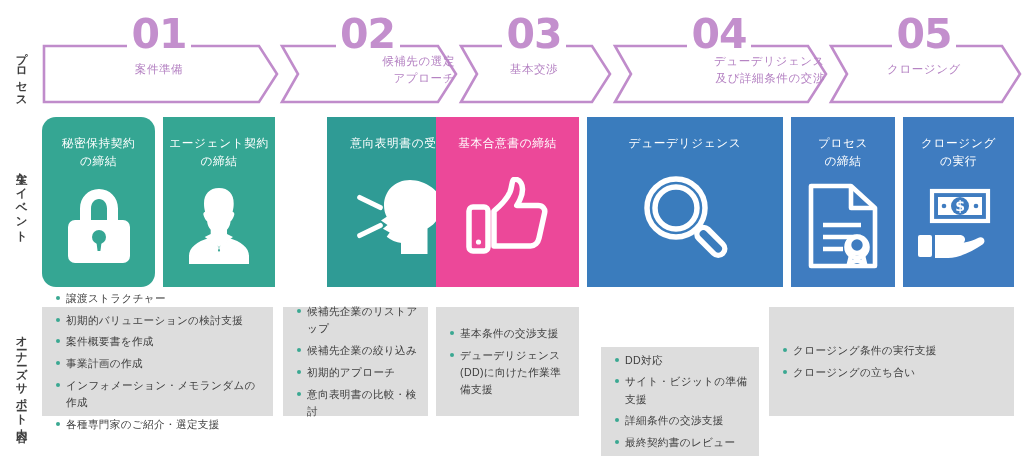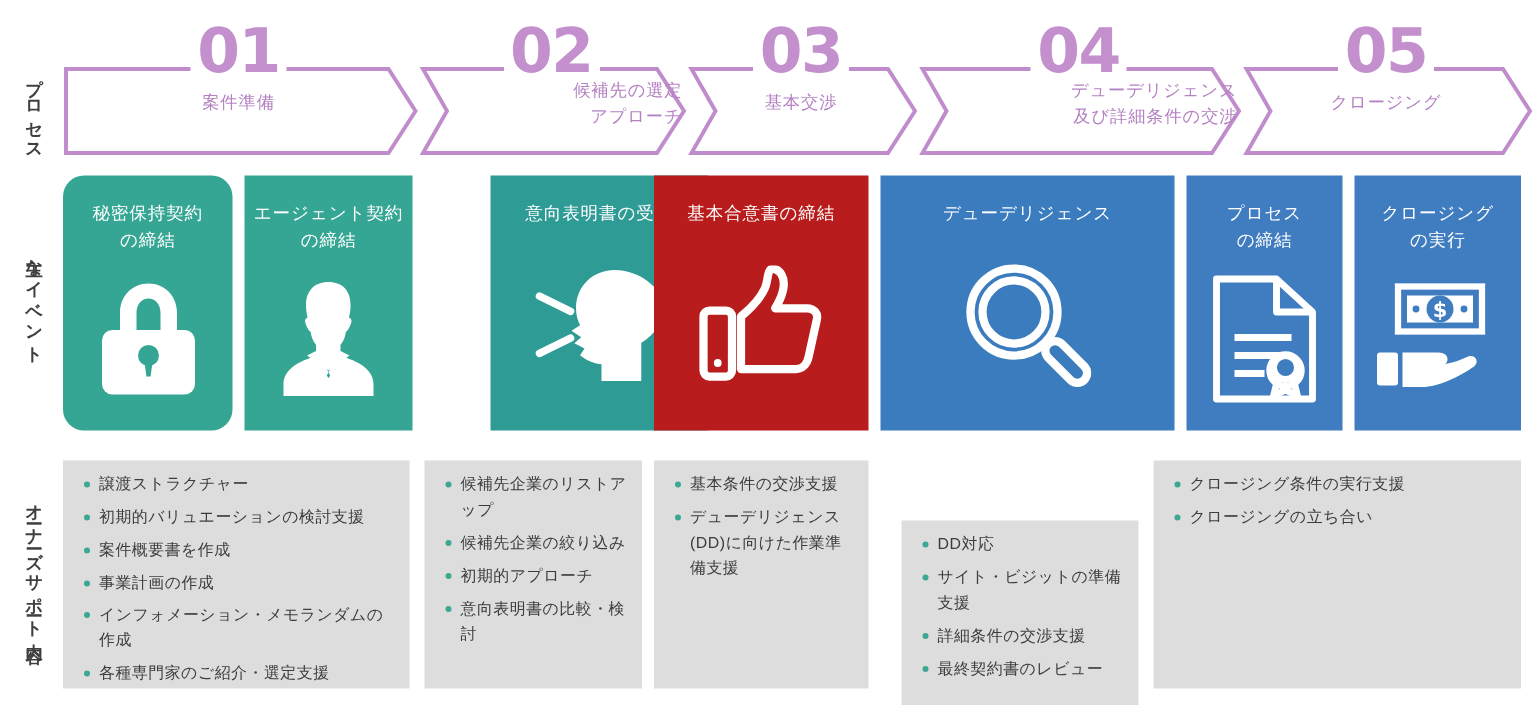--- a/index.html
+++ b/index.html
@@ -117,25 +117,25 @@
     justify-content: center;
     width: 100%;
     padding-bottom: 6px;
   }
   .evt-icon svg { display: block; }
 
   
   .sup-panel {
     position: absolute;
     top: 307px;
-    height: 152px;
+    height: 109px;
     background: #dddddd;
     display: flex;
     flex-direction: column;
-    justify-content: flex-start;
+    justify-content: center;
     box-sizing: border-box;
     padding: 6px 10px 6px 14px;
   }
   .sup-item {
     display: flex;
     align-items: flex-start;
     font-size: 10.6px;
     line-height: 1.62;
     color: #3c3c3c;
     letter-spacing: 0.35px;
@@ -249,21 +249,21 @@
         </div>
         <div class="evt-icon">
           <svg width="92" height="78" viewBox="0 0 92 78" fill="#fff">
       <rect x="2" y="22" width="28" height="5" rx="2.5" transform="rotate(26 16 24.5)"></rect>
       <rect x="2" y="50" width="28" height="5" rx="2.5" transform="rotate(-26 16 52.5)"></rect>
       <path d="M56 2C41 2 30 13 30 27.5c0 4.2 1 8 2.7 11.3L27 42.5l6.5 4.4-4.6 3.9 6.8 3.6-3 4.4c4 3.5 9.4 5.6 14.8 6.1V76h26V50.5C81.5 46 88 37.3 88 27.5 88 13 71 2 56 2z"></path>
       <path d="M47 64v12h26V62c-4 2-9 3-14 3-4.5 0-8.6-.4-12-1z"></path>
     </svg>
         </div>
       </div>
-      <div class="evt-card" style="left: 436px; width: 143px; background: #b91c1c;">
+      <div class="evt-card" style="left: 436px; width: 143px; background: #ec4899;">
         <div class="evt-title">
           <div>基本合意書の締結</div>
         </div>
         <div class="evt-icon">
           <svg width="86" height="80" viewBox="0 0 86 80" fill="none" stroke="#fff" stroke-width="5.5" stroke-linejoin="round" stroke-linecap="round">
       <rect x="4" y="30" width="19" height="44" rx="4"></rect>
       <circle cx="13.5" cy="65" r="2.6" fill="#fff" stroke="none"></circle>
       <path d="M29 34c6-5 13-12 16-19 2-5 1.5-9 3-11.5C49.5 1 54 2.5 56 6c2.4 4.2 1.6 10.5-1 16.5-1 2.3-2.2 4.4-3.2 6h21.4c4.4 0 7.3 3.4 6.4 7.3l-5.6 25.4c-1 4.6-4.3 7.8-8.4 7.8H29z"></path>
     </svg>
         </div>

